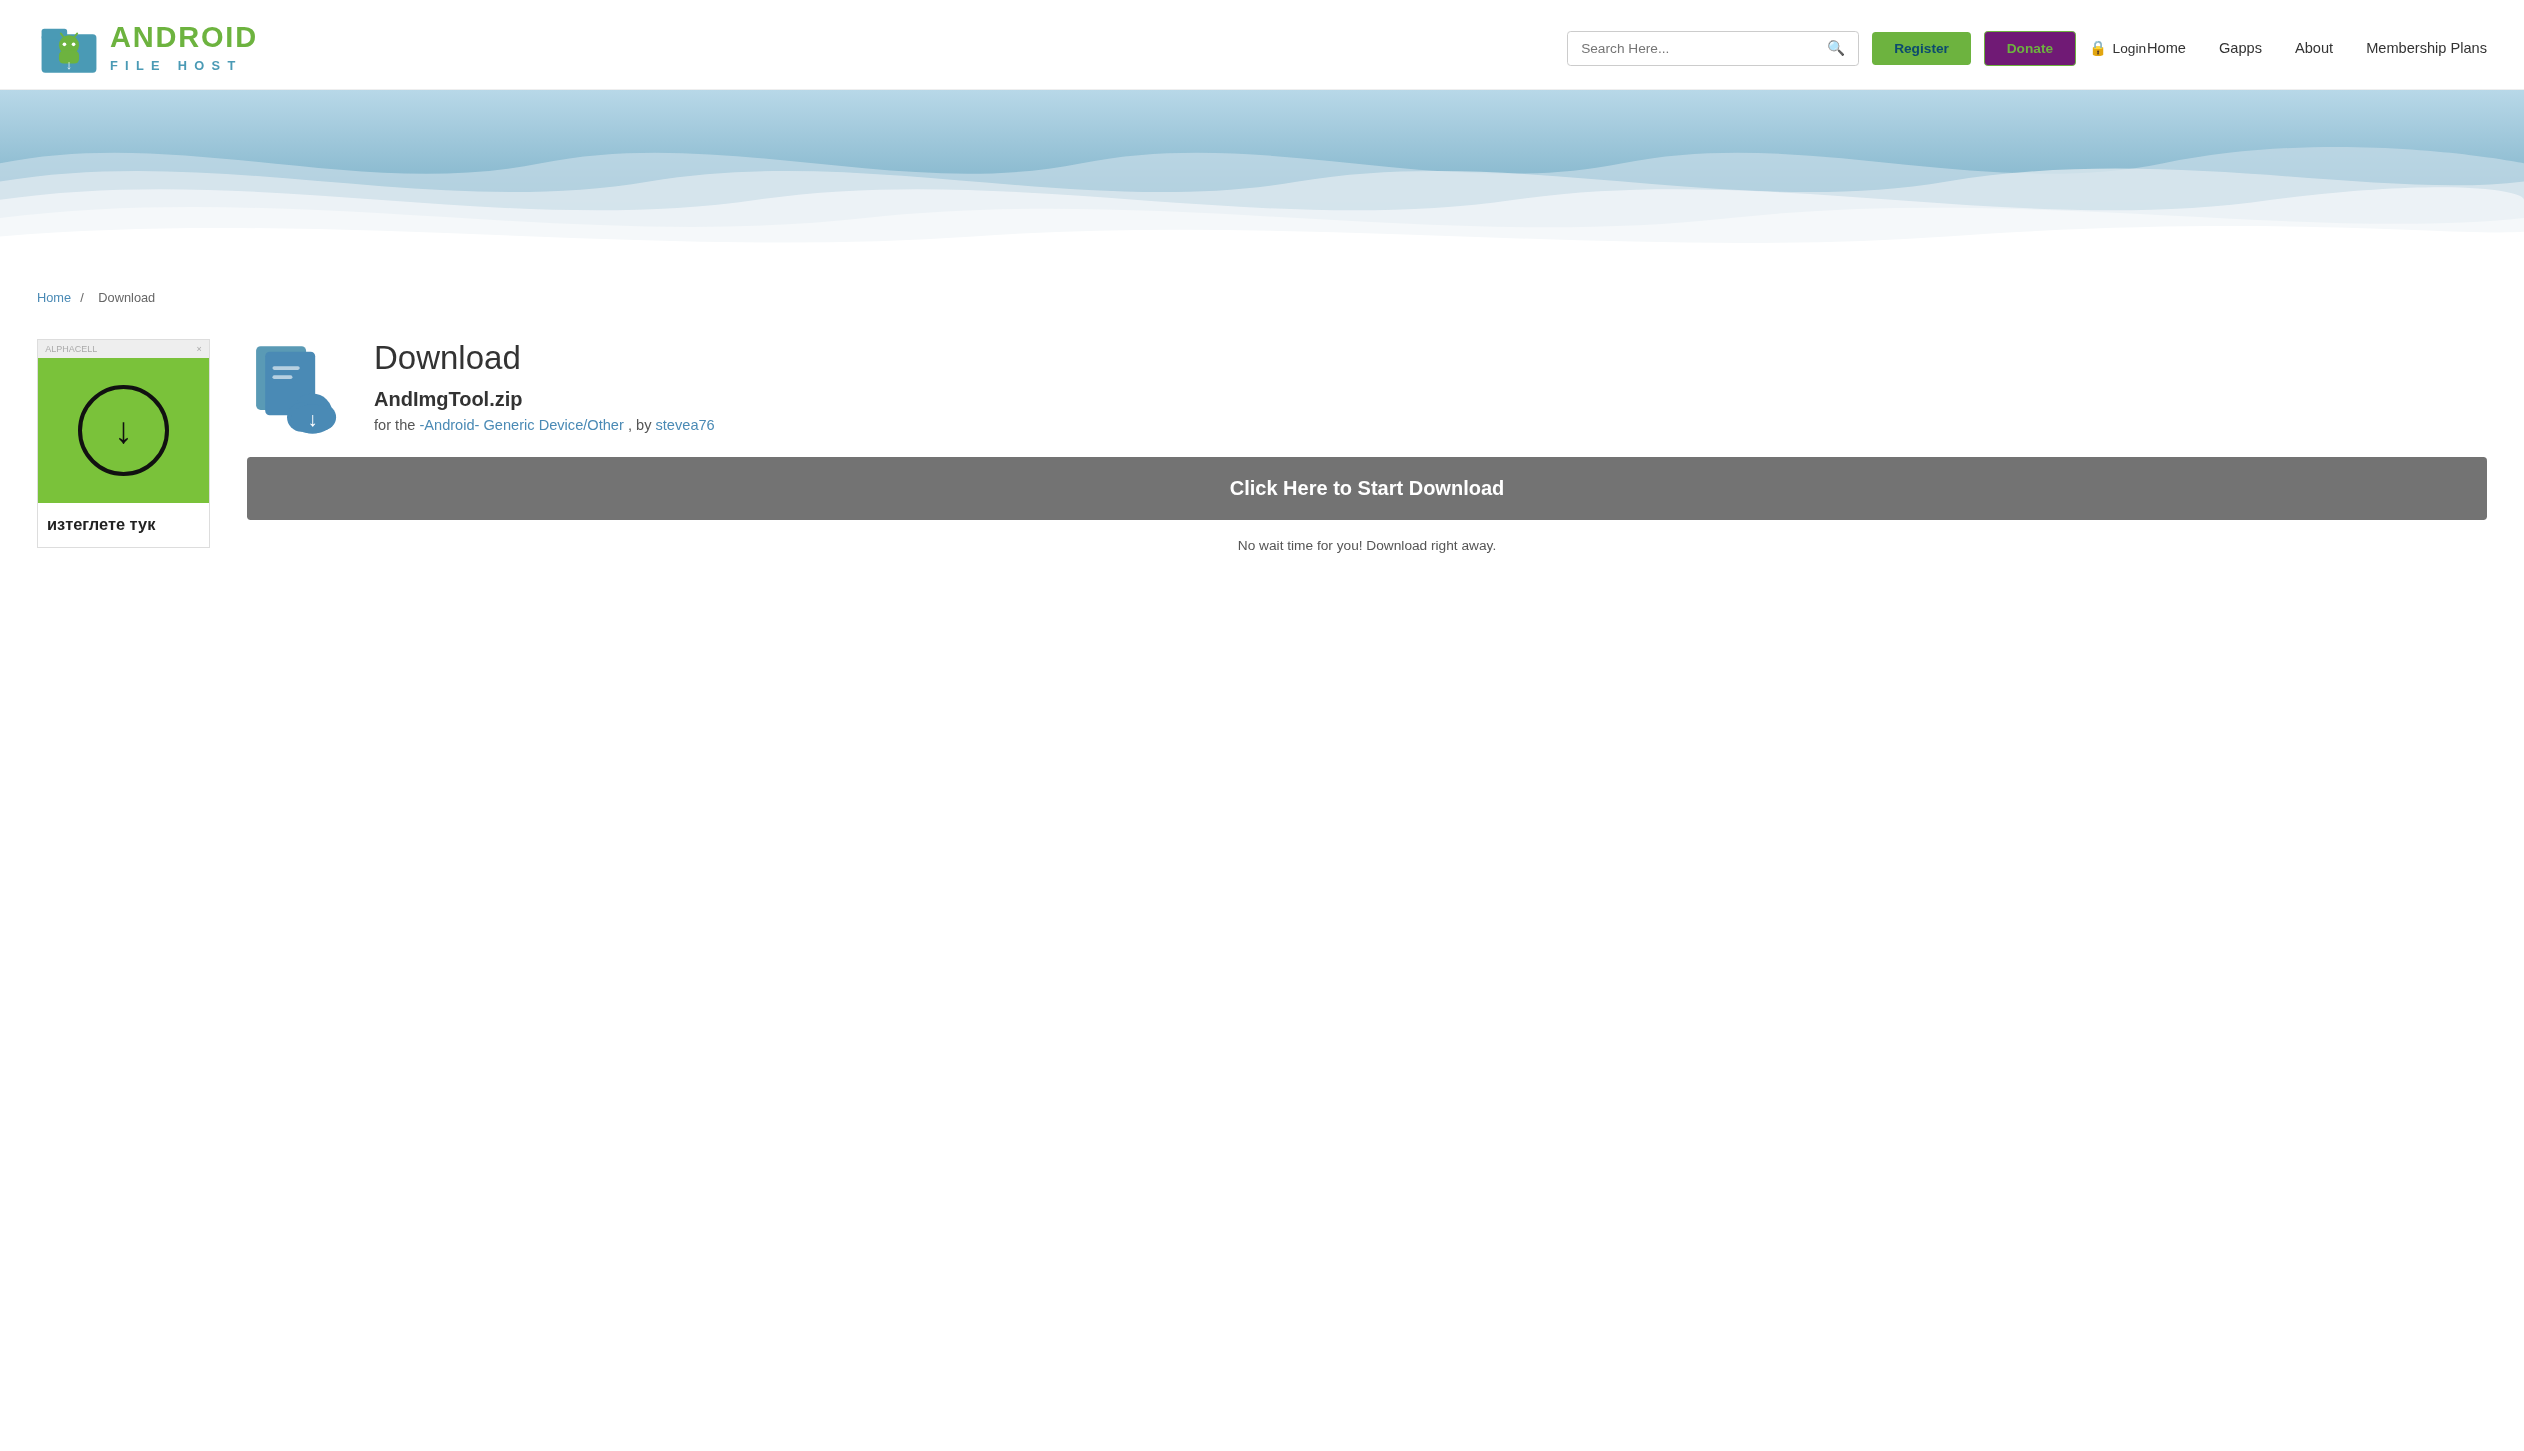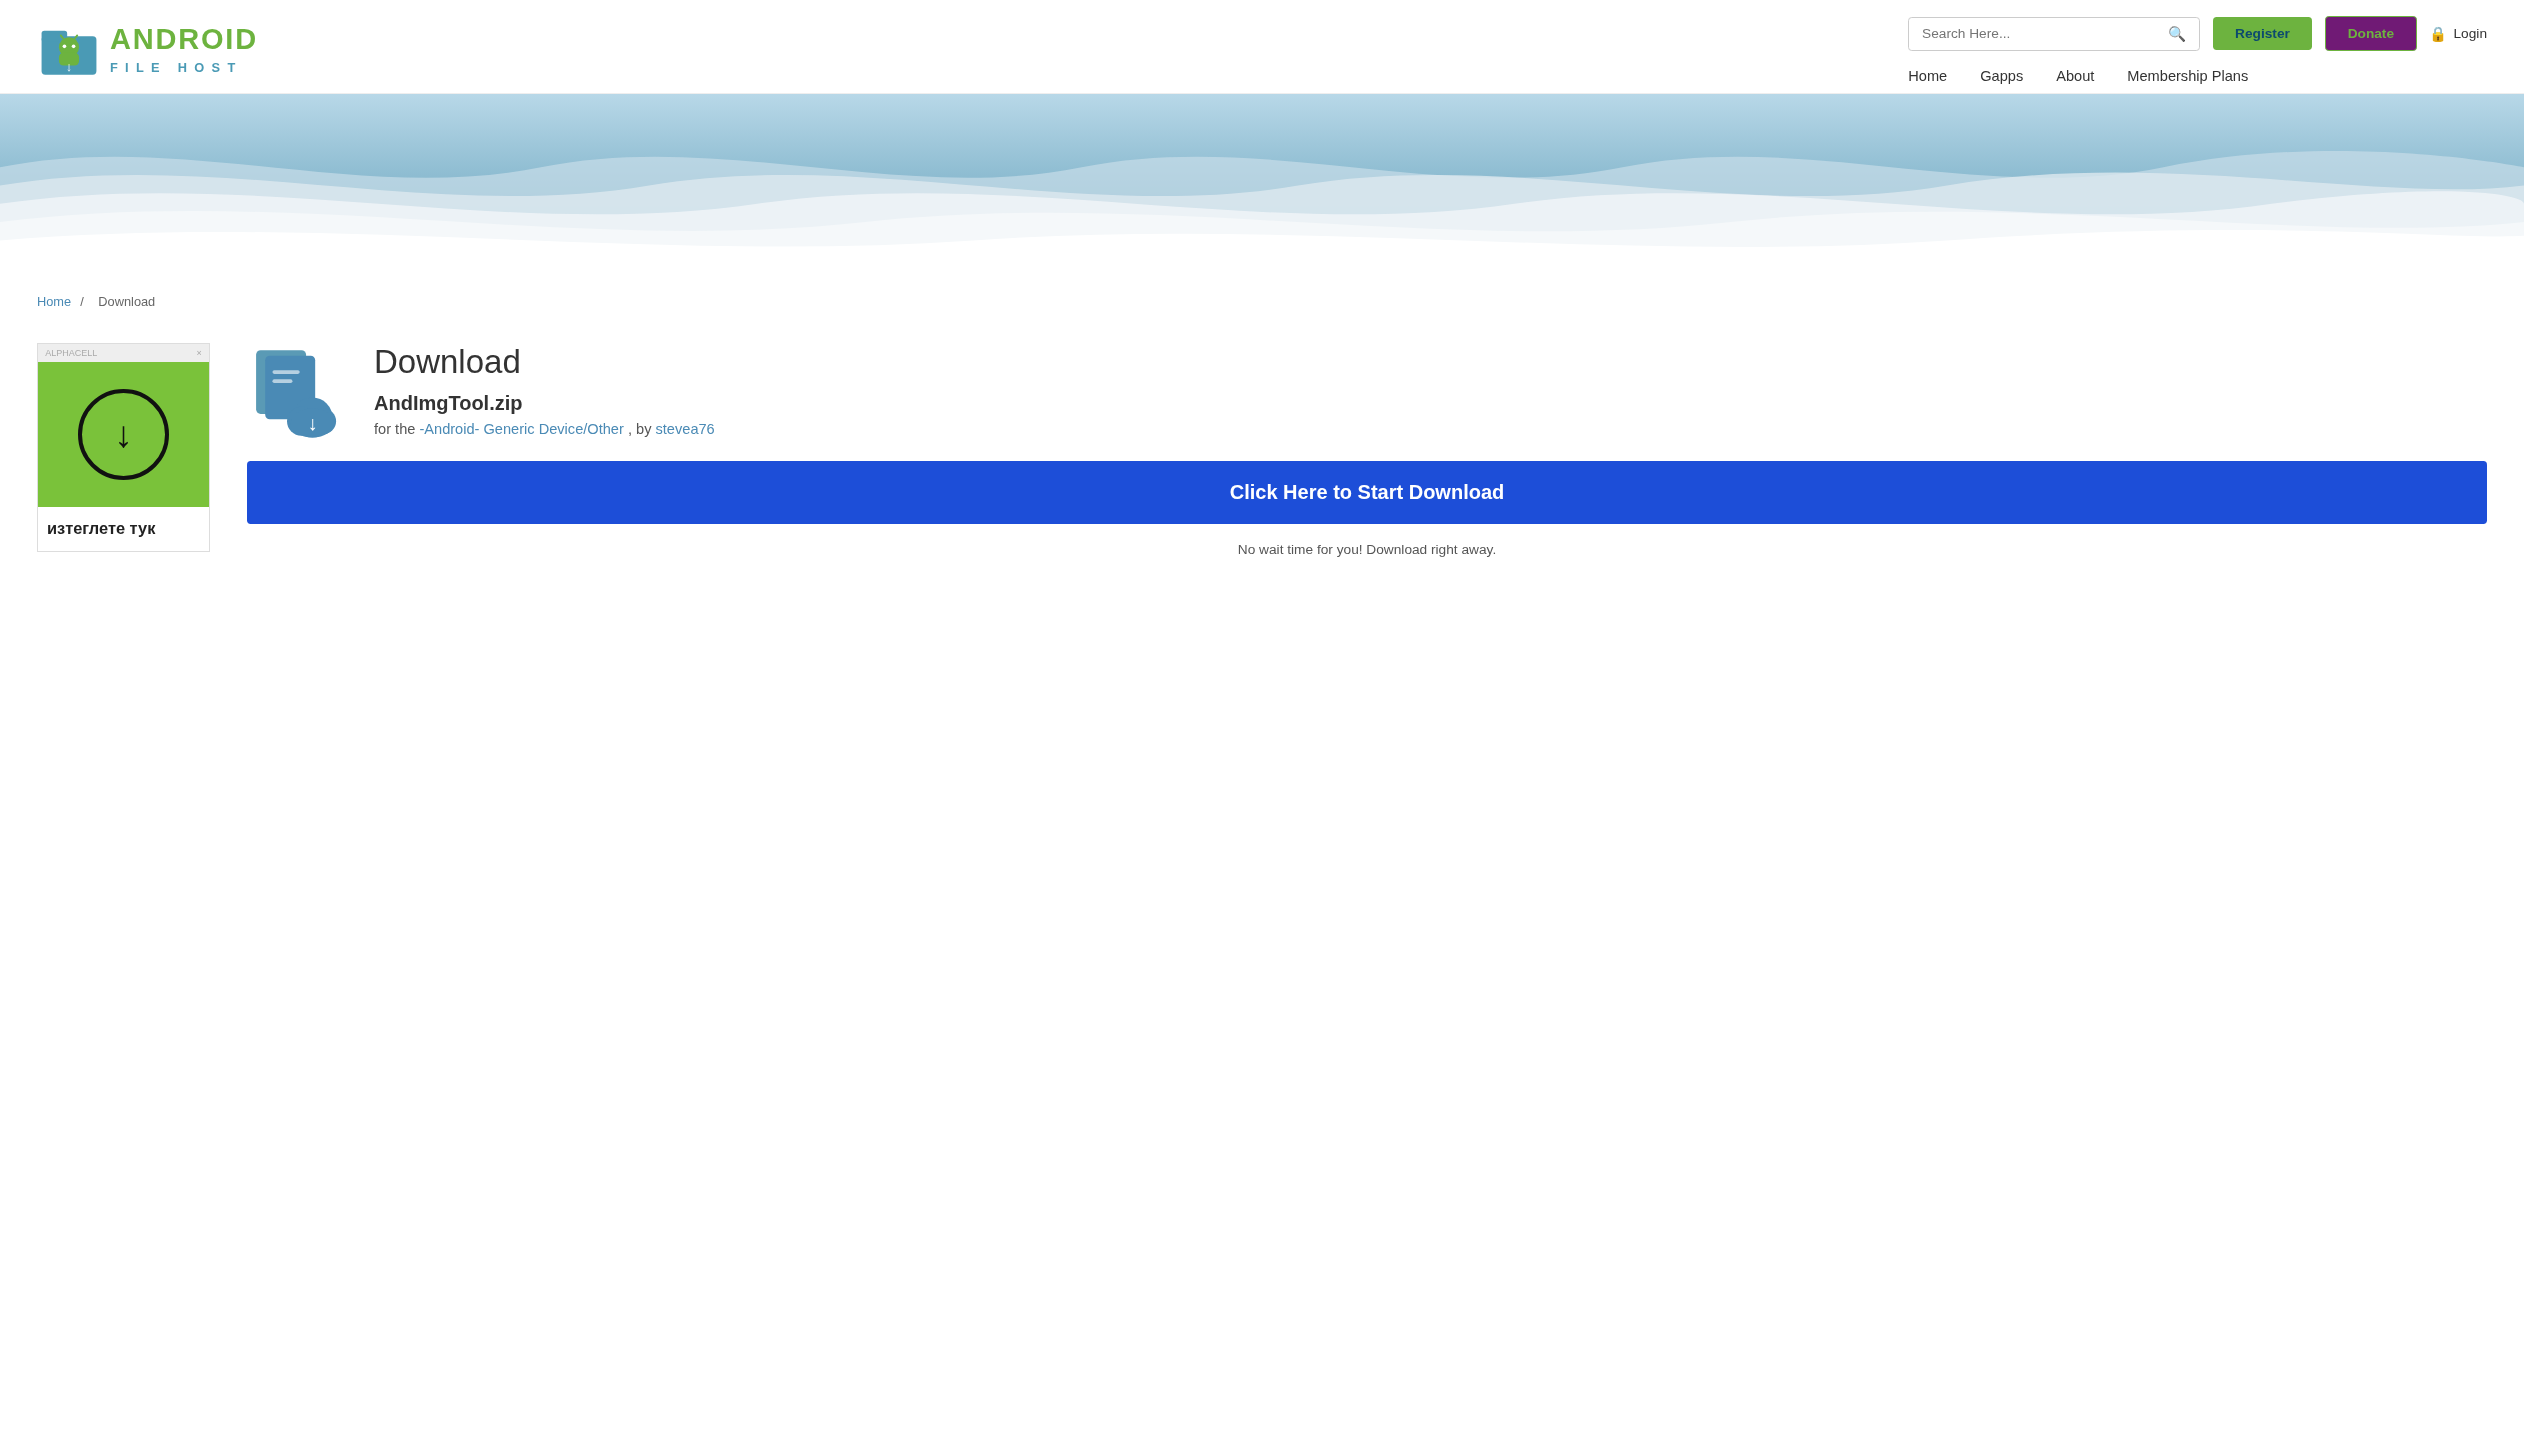--- a/index.html
+++ b/index.html
@@ -36,23 +36,23 @@
       letter-spacing: 1.8px;
     }
     .logo-filehost {
       font-size: 12.8px;
       font-weight: bold;
       color: #4a9ab5;
       letter-spacing: 7.3px;
     }
     .header-right {
       display: flex;
-      flex-direction: column;
-      align-items: flex-start;
-      gap: 17px;
+      flex-direction: row;
+      align-items: center;
+      gap: 1px;
     }
     .header-actions {
       display: flex;
       align-items: center;
       gap: 12.8px;
     }
     .search-bar {
       display: flex;
       align-items: center;
       border: 0.9px solid #ccc;
@@ -240,21 +240,21 @@
     .download-info .for-line {
       font-size: 14.6px;
       color: #555;
     }
     .download-info .for-line a {
       color: #4a8ab5;
       text-decoration: none;
     }
 
     .btn-download-big {
-      background: #1d4ed8;
+      background: #737373;
       color: #fff;
       border: none;
       border-radius: 3.7px;
       padding: 20px 0;
       font-size: 20px;
       font-weight: 600;
       cursor: pointer;
       width: 100%;
       text-align: center;
     }

